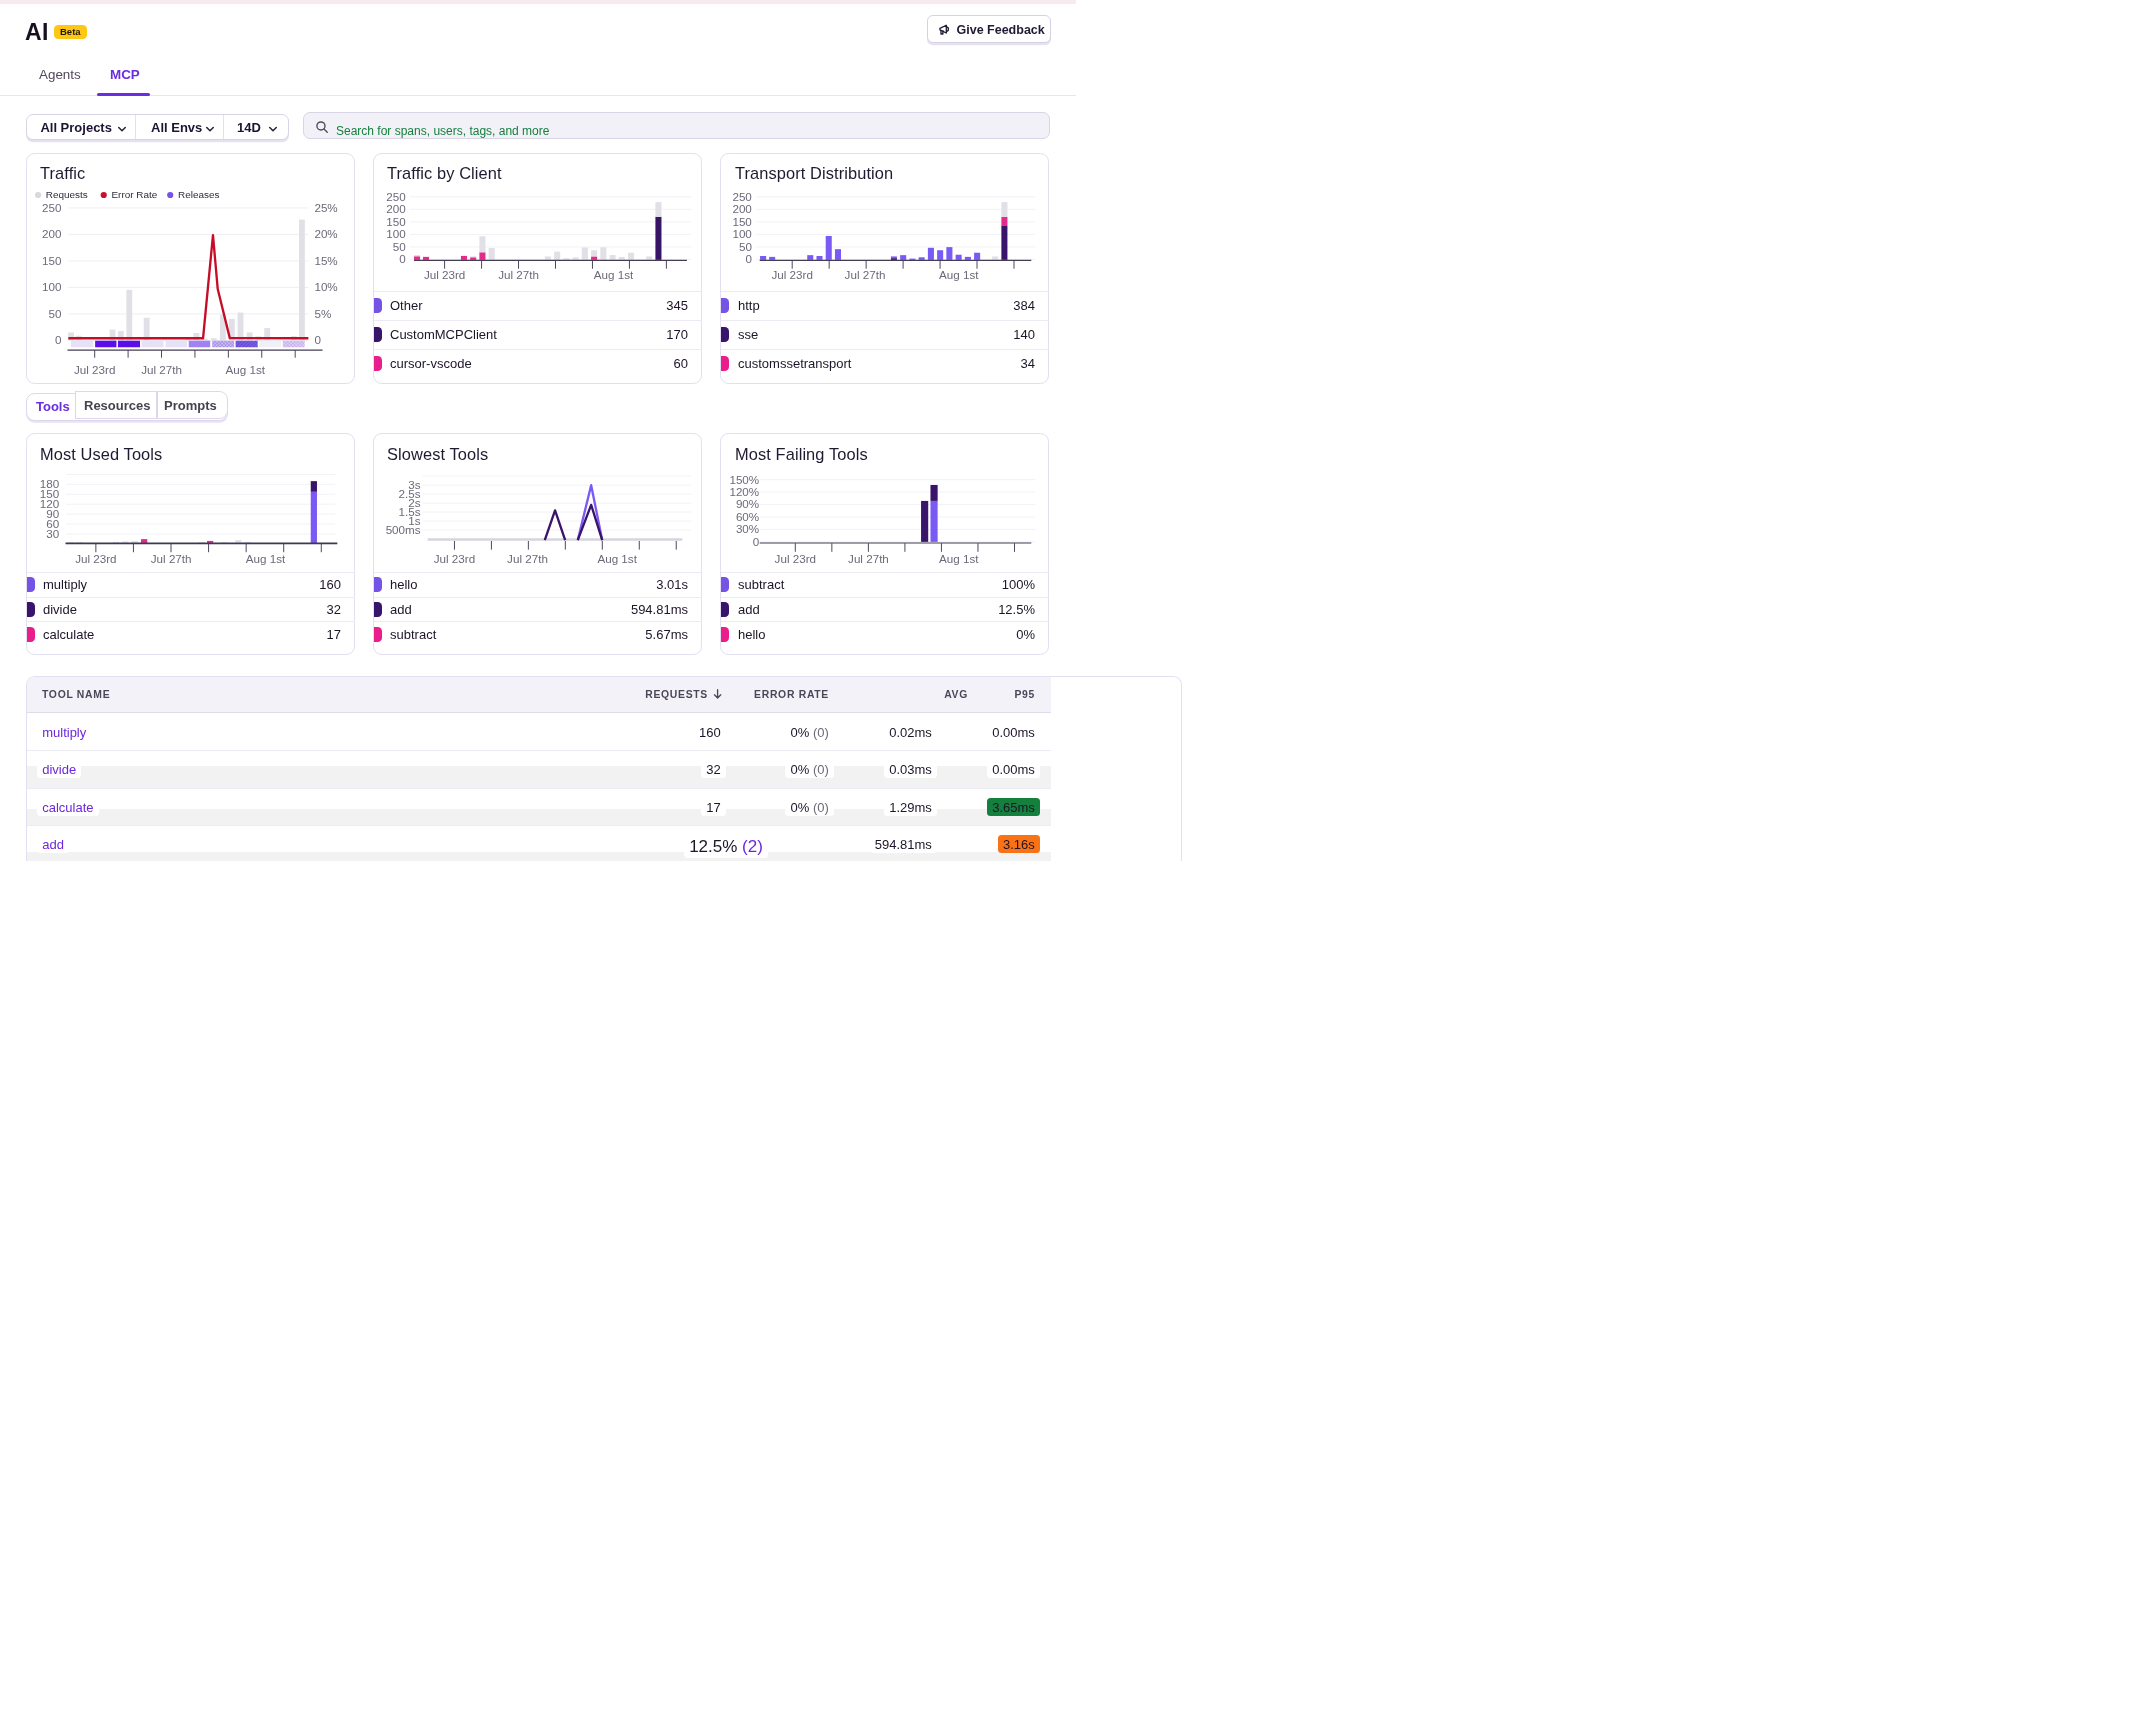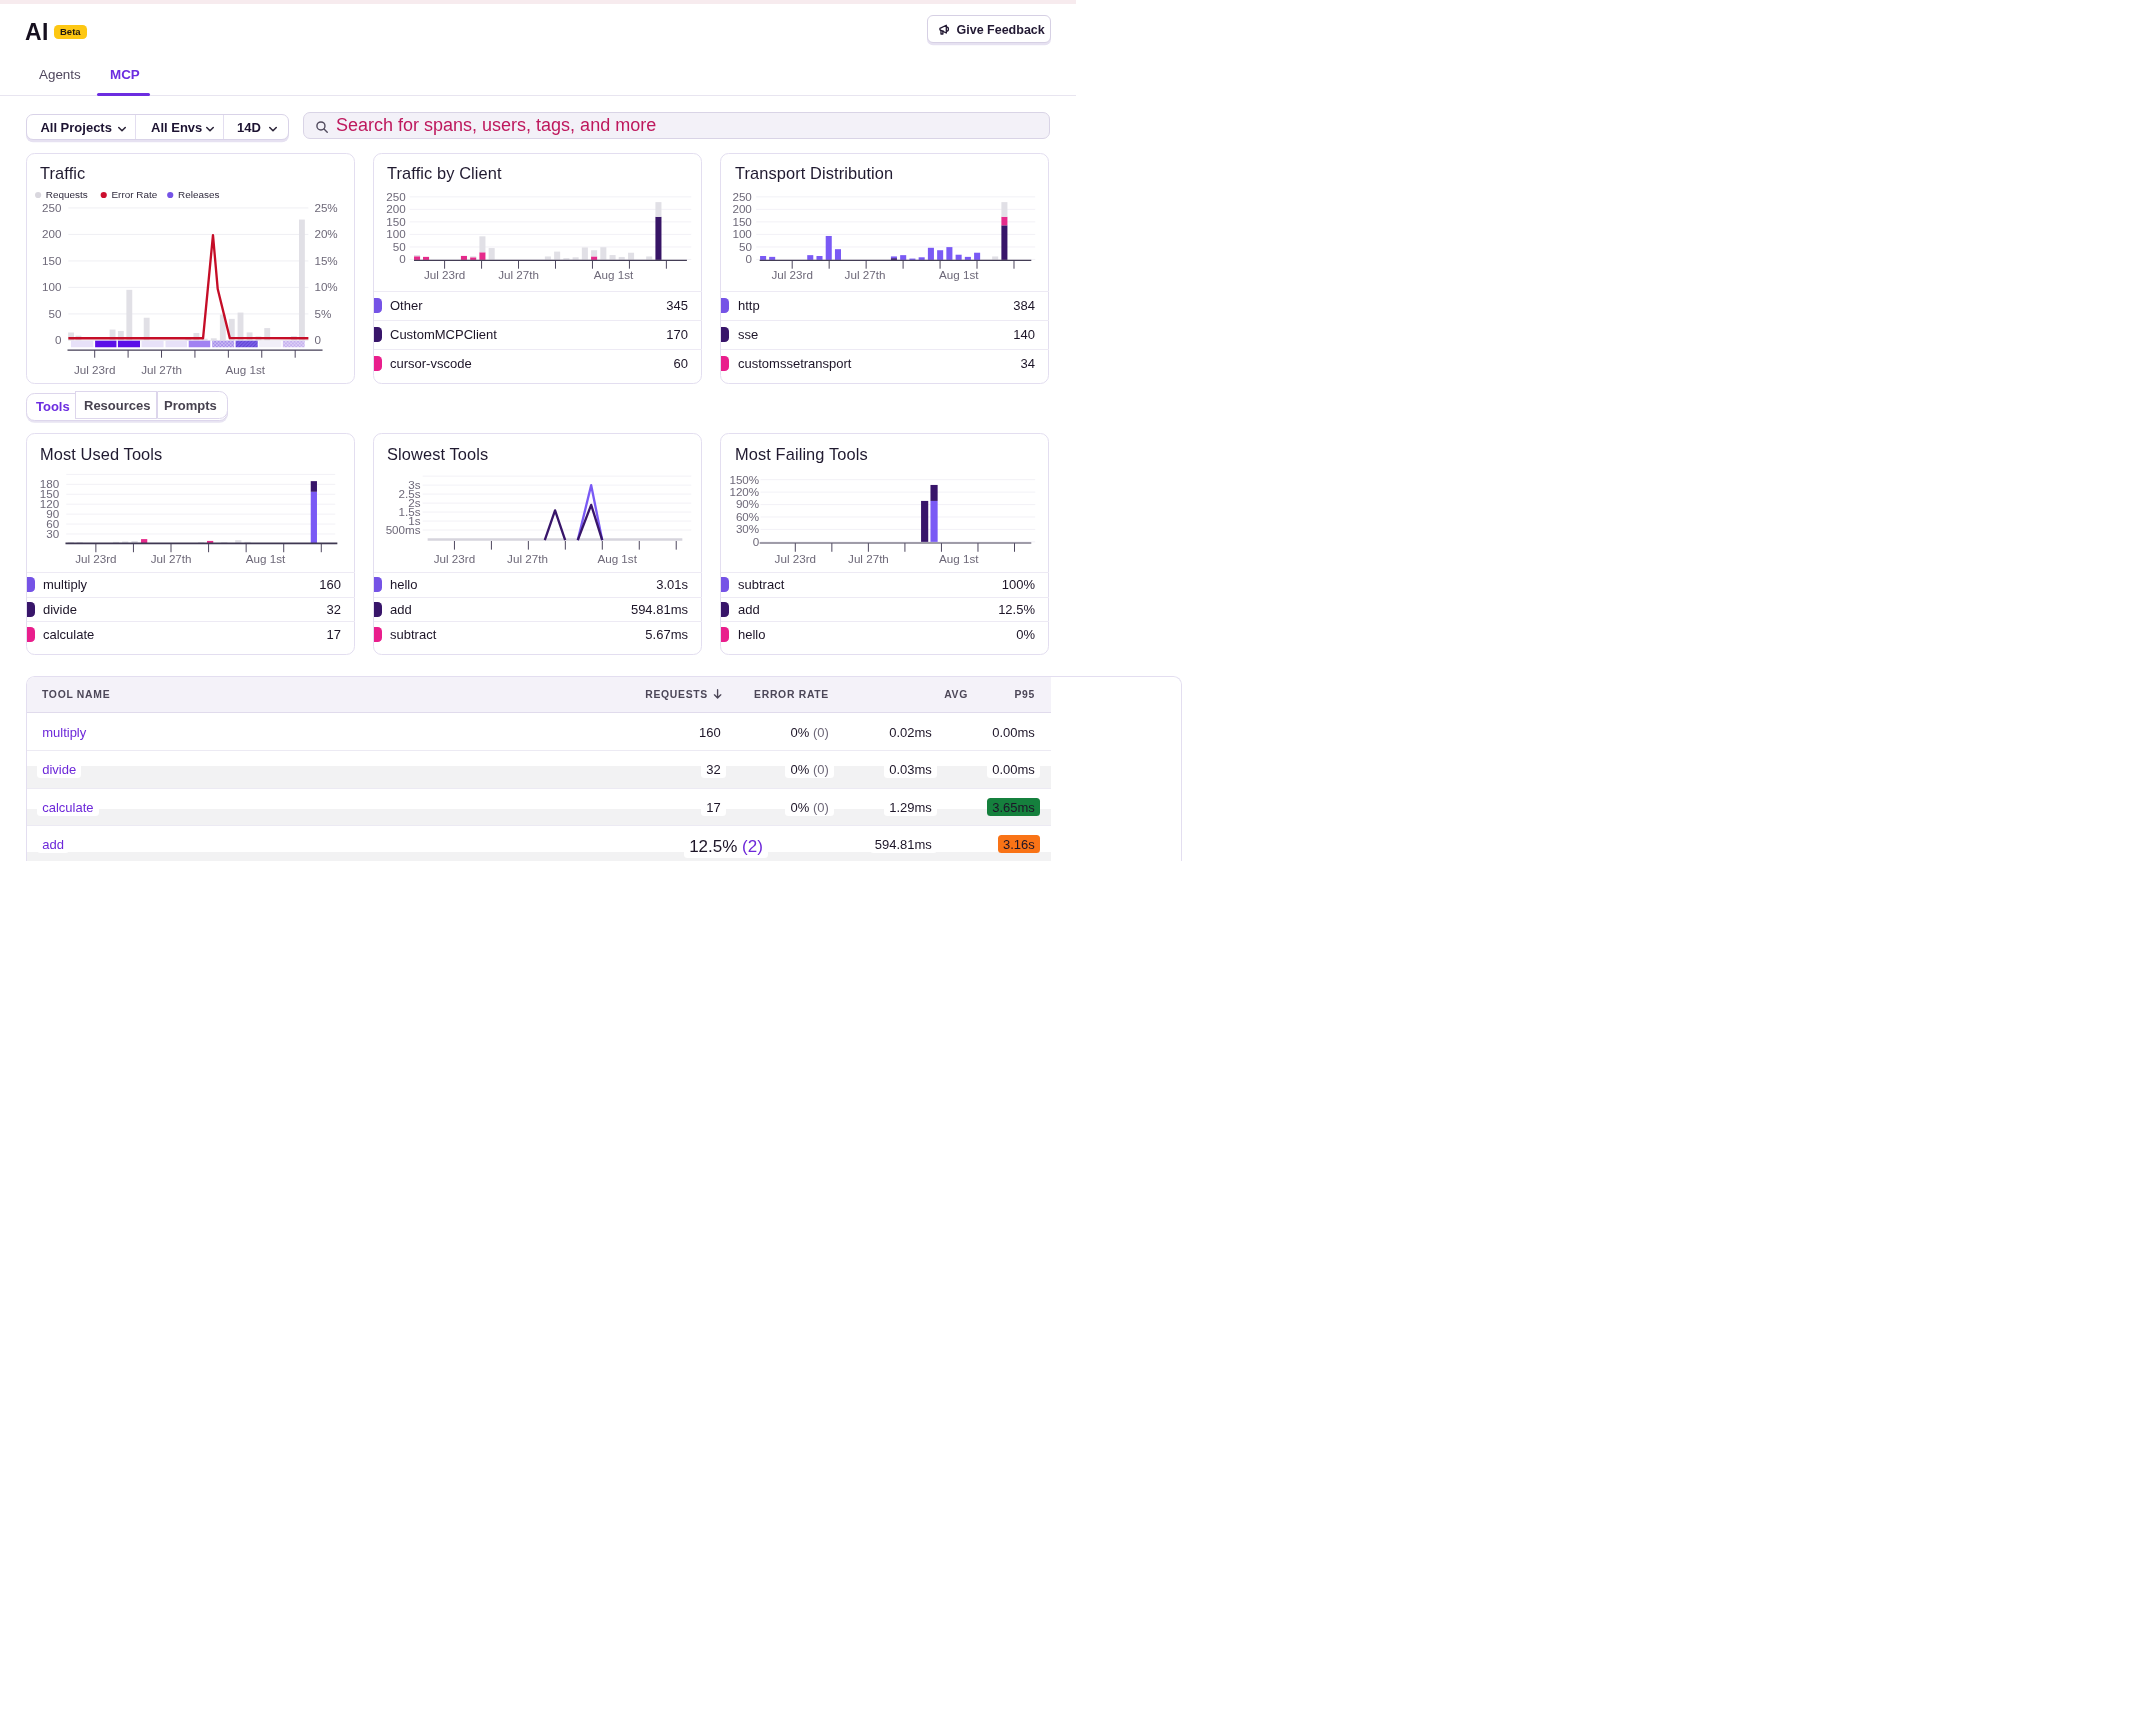--- a/index.html
+++ b/index.html
@@ -46,21 +46,21 @@
  <span class="abs" style="left:210px;top:4.8px;font-size:13px;font-weight:700;color:#1d1332">14D</span>
  <span class="abs" style="left:240px;top:7px"><svg width="12" height="12" viewBox="0 0 14 14" fill="none" stroke="#2b2438" stroke-width="1.8" stroke-linecap="round" stroke-linejoin="round">
         <path d="M3.2 5.2 L7 9 L10.8 5.2"></path>
       </svg></span>
 </div>
 <div class="abs" style="left:303px;top:112px;width:747px;height:27px;background:#f3f1f8;border:0.9px solid #d9d4e6;border-radius:7px;">
  <svg style="position:absolute;left:11.2px;top:6.5px" width="14" height="14" viewBox="0 0 16 16" fill="none" stroke="#514b5e" stroke-width="1.6" stroke-linecap="round">
   <circle cx="6.8" cy="6.8" r="4.6"></circle>
       <path d="M10.3 10.3 L14 14"></path>
  </svg>
- <span style="position:absolute;left:32px;top:2px;font-size:18px;color:#be185d">Search for spans, users, tags, and more</span>
+ <span style="position:absolute;left:32px;top:11px;font-size:12px;color:#15803d">Search for spans, users, tags, and more</span>
 </div>
 <div class="card" style="left:26px;top:153px;width:329px;height:231px"></div>
 <div class="abs ctitle" style="left:40px;top:164px">Traffic</div>
 <svg style="position:absolute;left:26px;top:188px" width="329" height="14" viewBox="0 0 380.93333333333334 16">
     <circle cx="14" cy="8" r="3.6" fill="#d9d7de"></circle>
     <text x="23.0" y="12.0" font-size="11.5" fill="#2f2a3d" text-anchor="start" font-weight="400">Requests</text>
     <circle cx="90" cy="8" r="3.6" fill="#cc0e2e"></circle>
     <text x="99.0" y="12.0" font-size="11.5" fill="#2f2a3d" text-anchor="start" font-weight="400">Error Rate</text>
     <circle cx="167" cy="8" r="3.6" fill="#7553e6"></circle>
     <text x="176.0" y="12.0" font-size="11.5" fill="#2f2a3d" text-anchor="start" font-weight="400">Releases</text>

